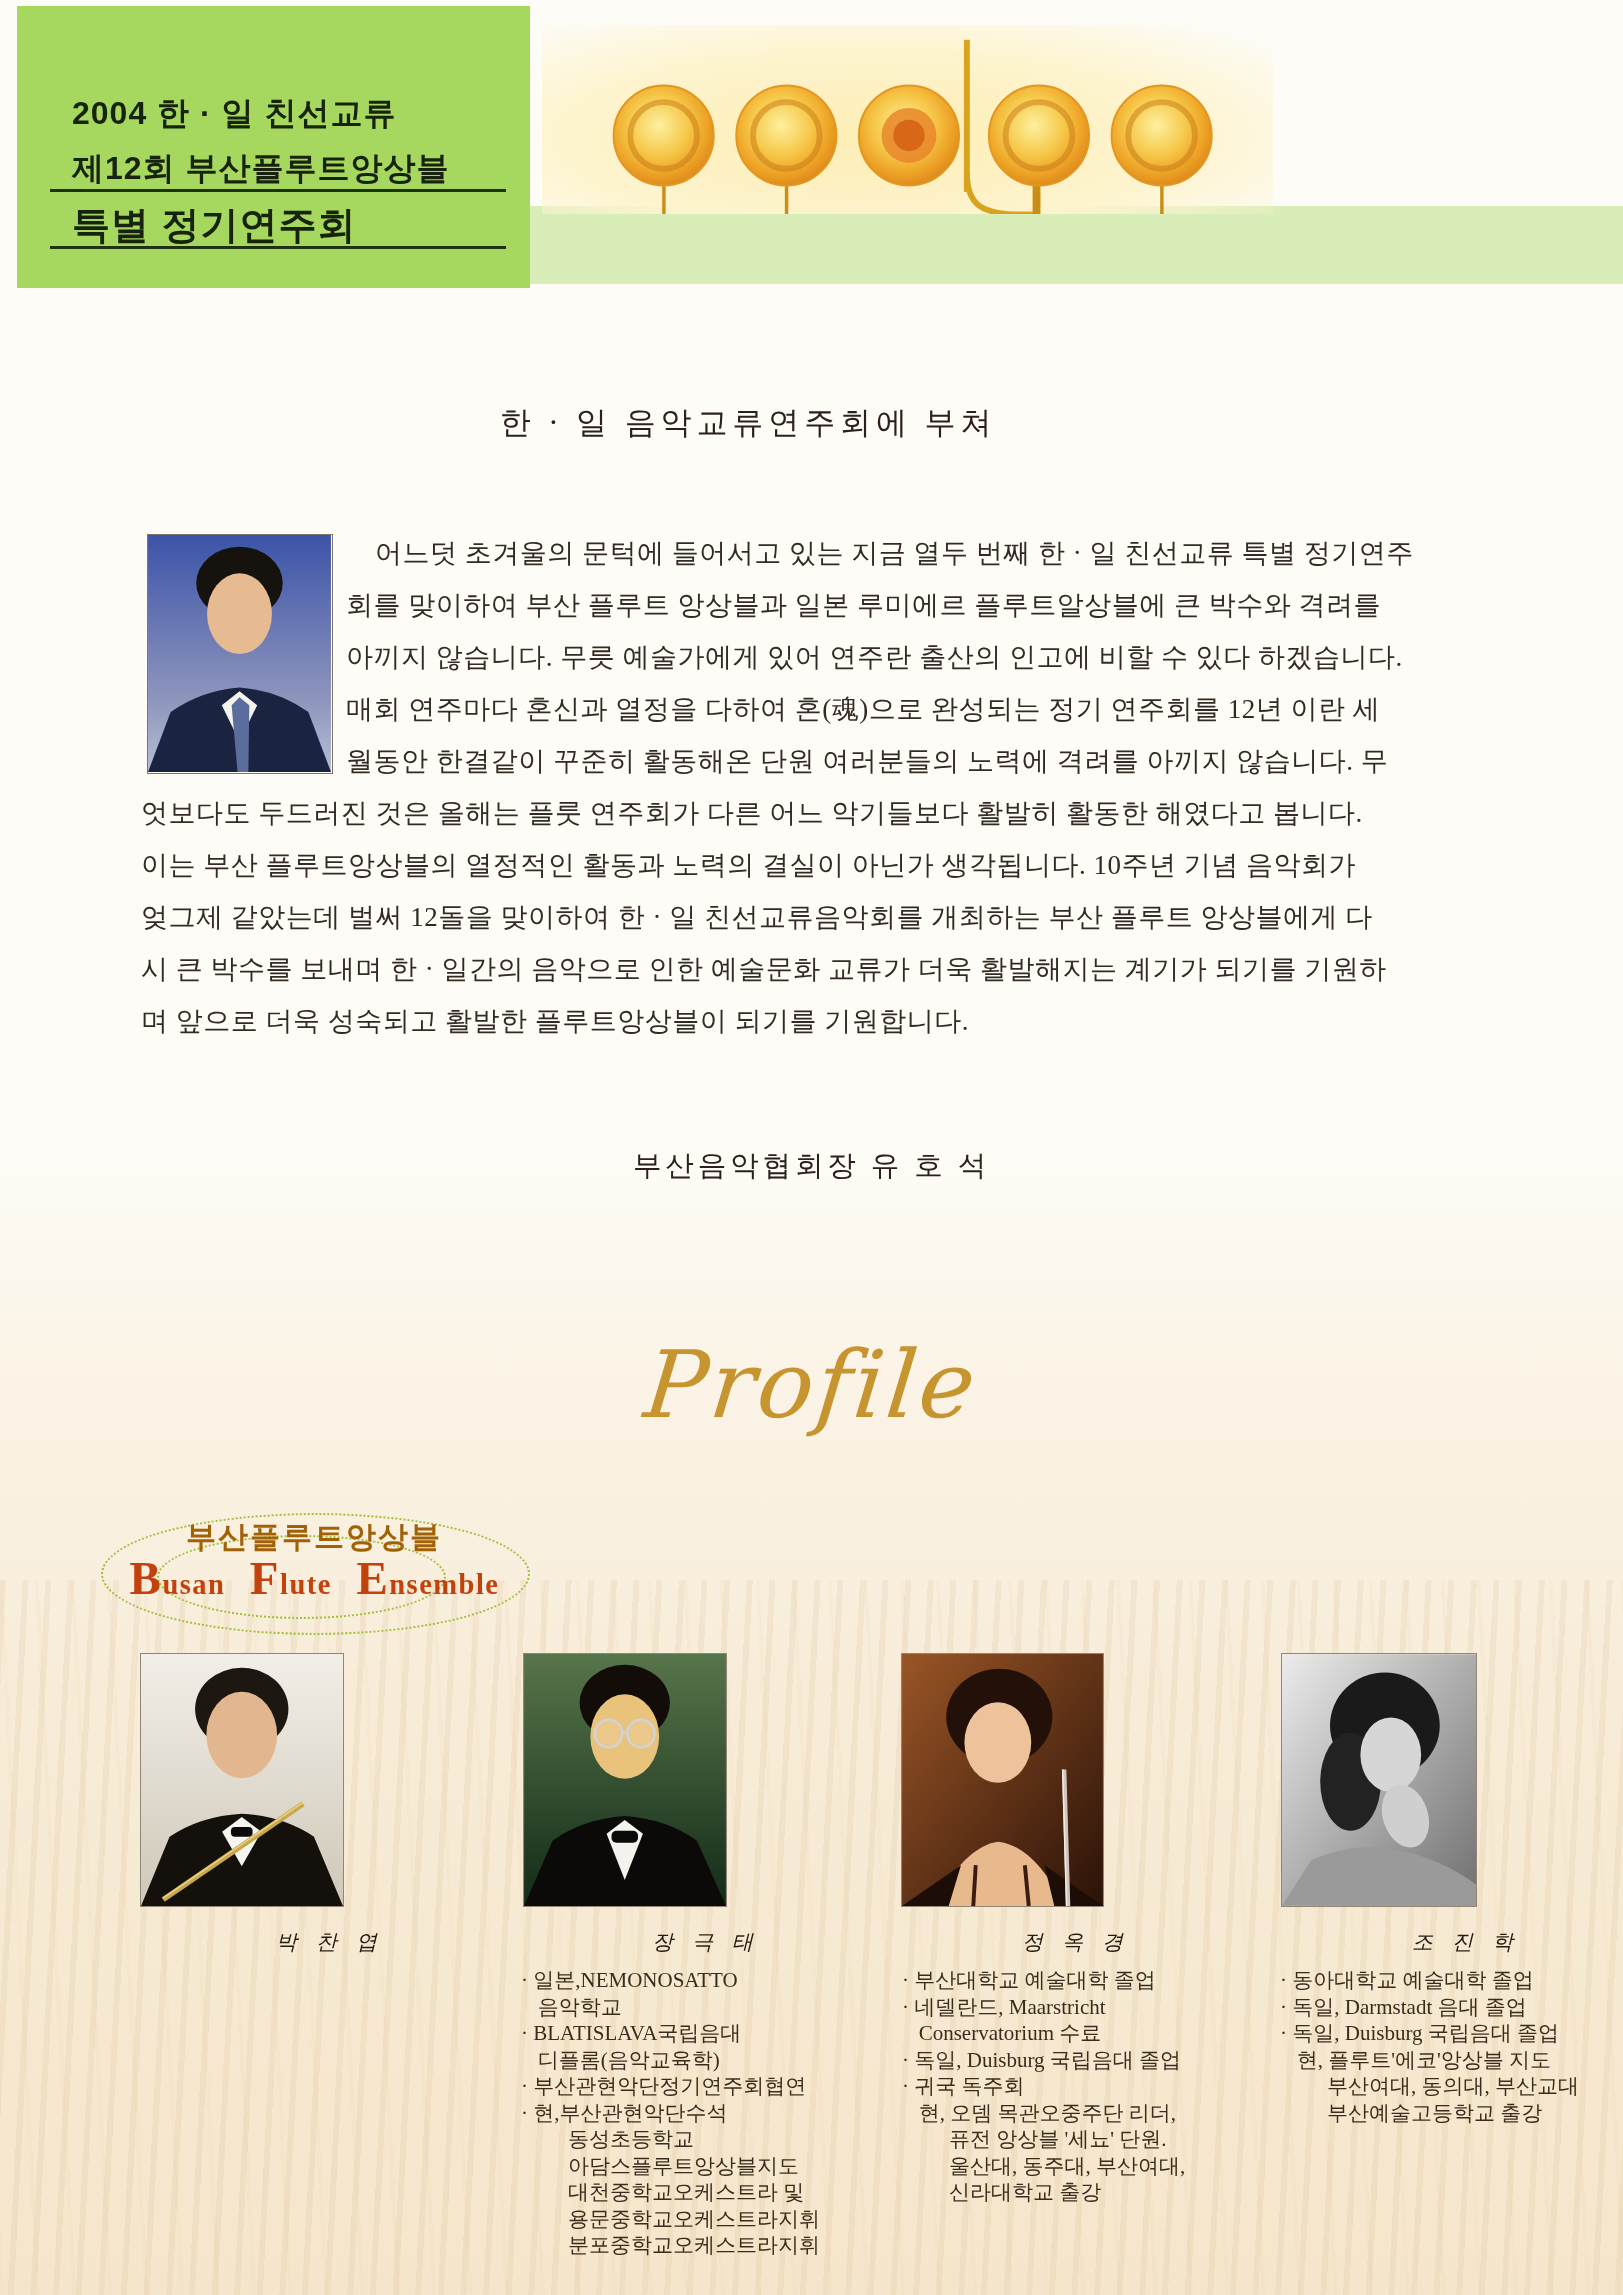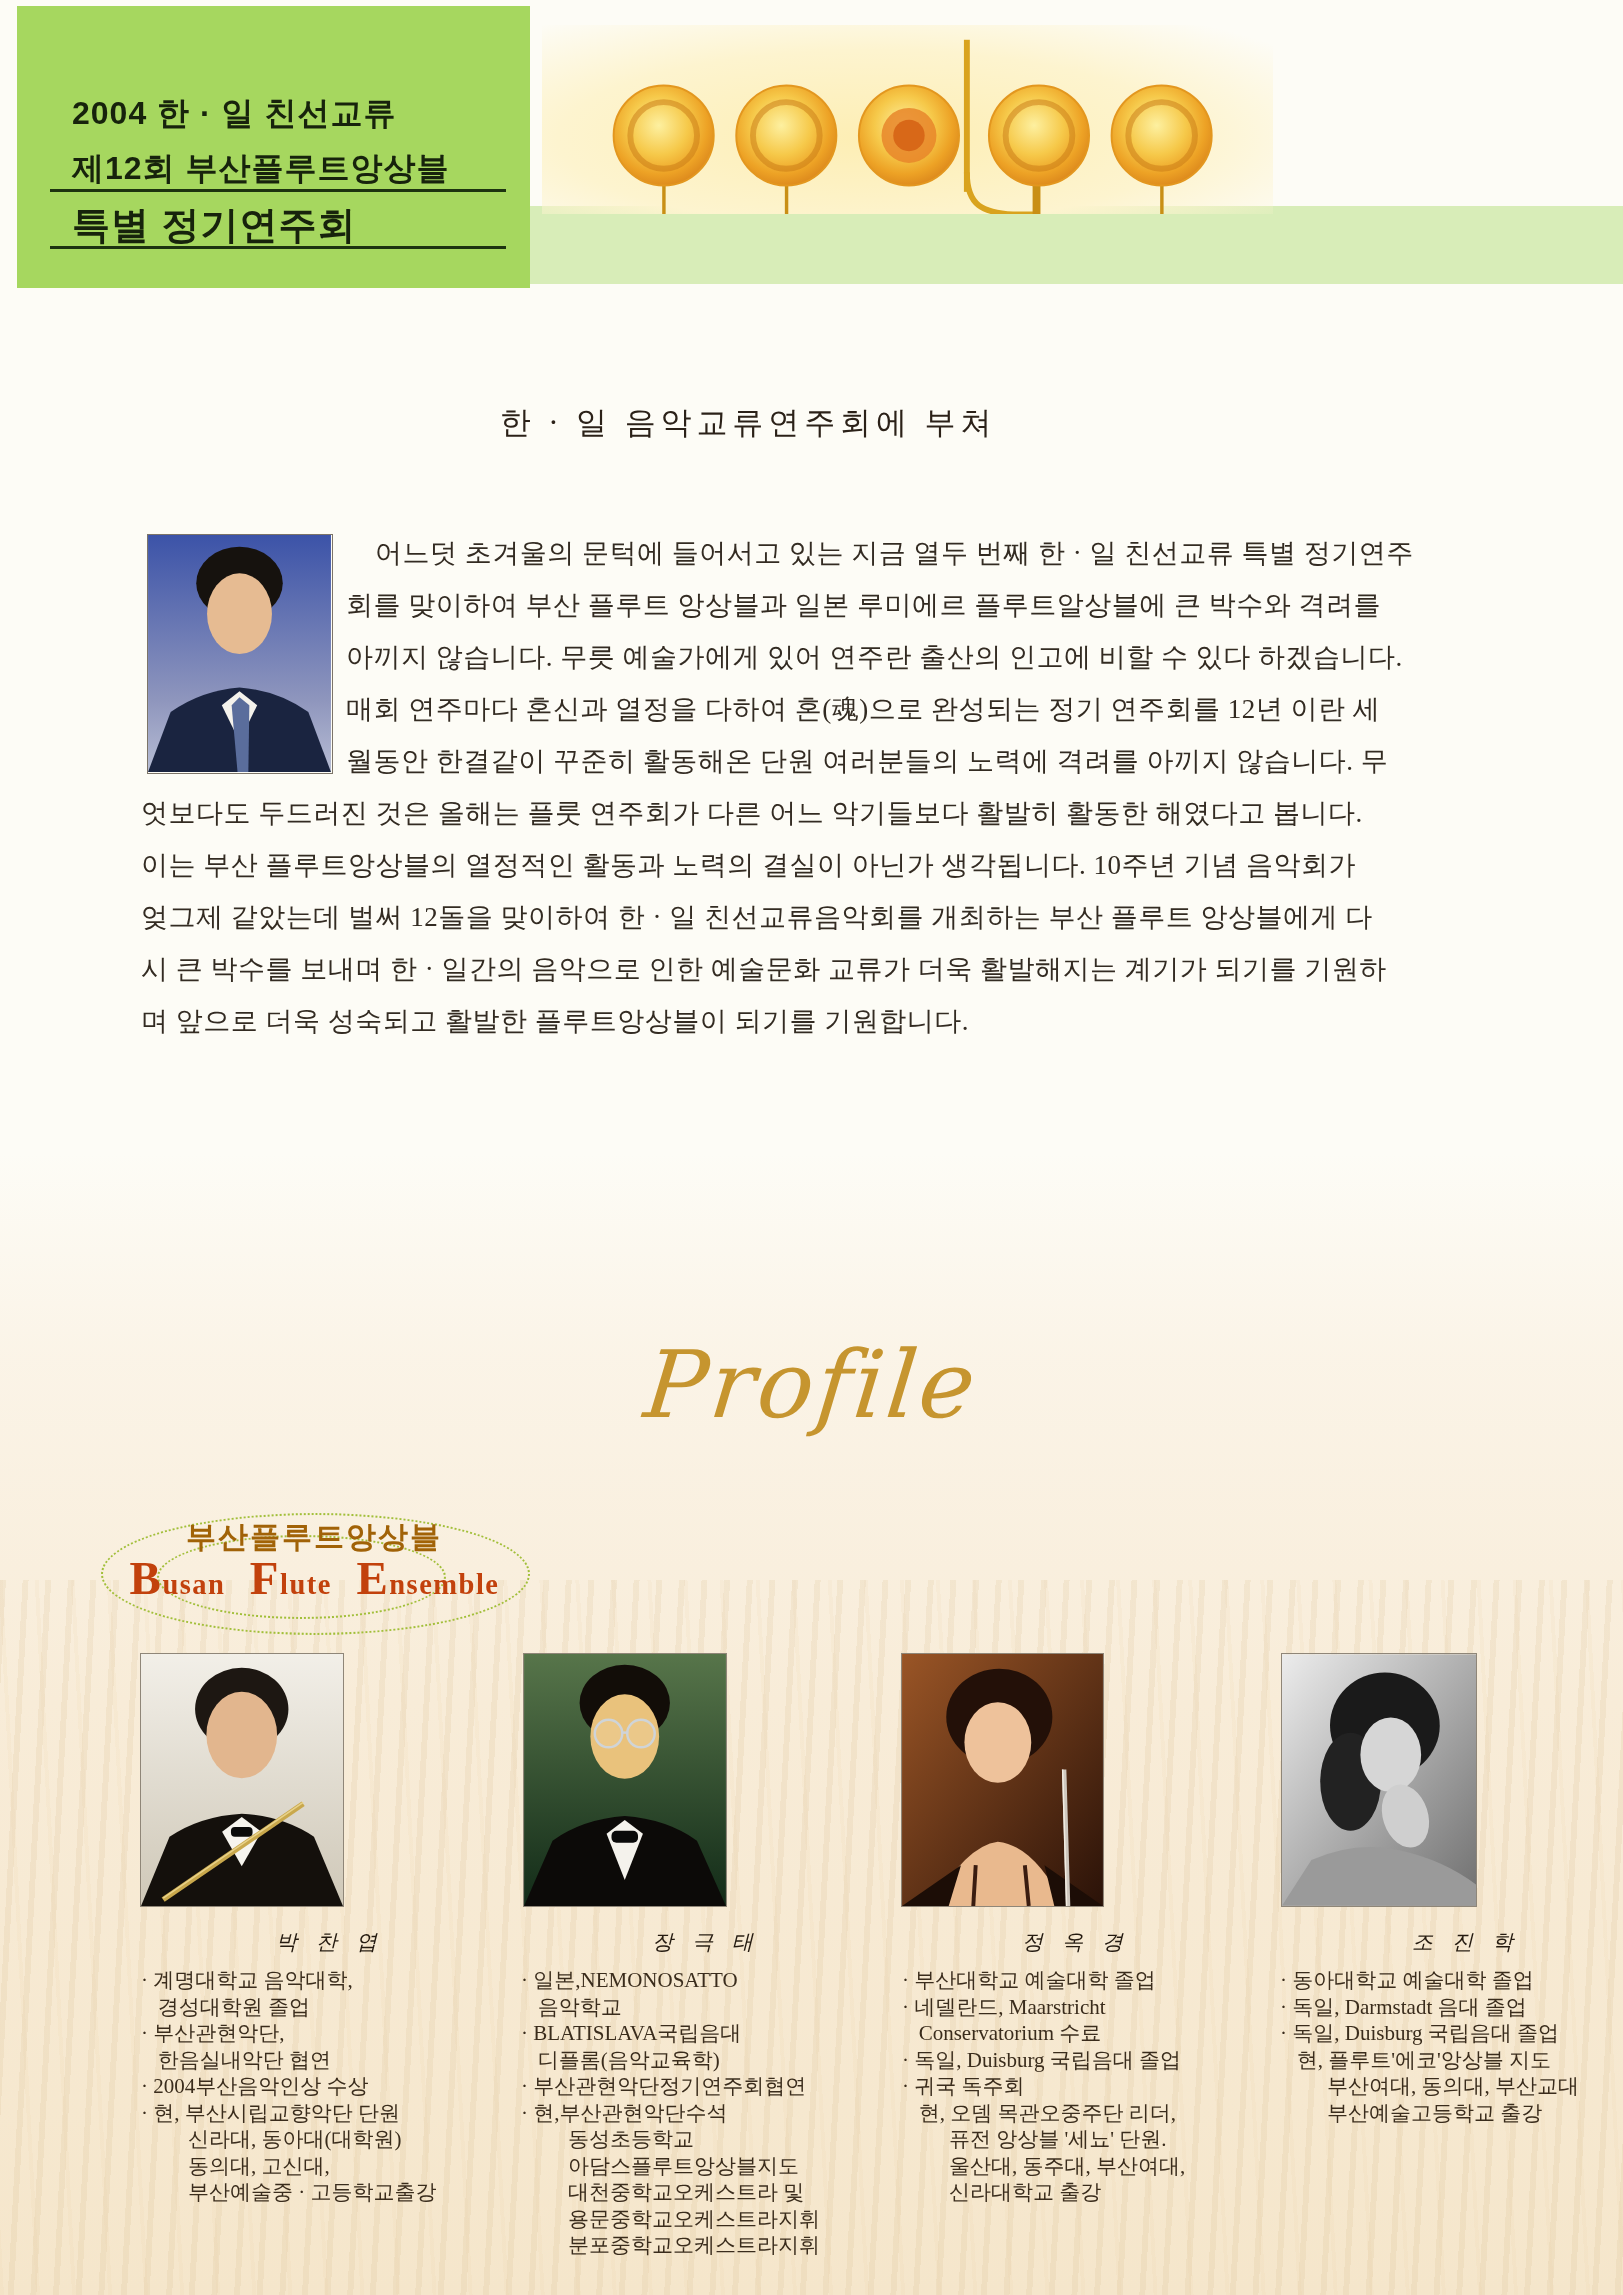--- a/index.html
+++ b/index.html
@@ -154,20 +154,21 @@
   <div class="body-line bl-i" style="top:587px;">회를 맞이하여 부산 플루트 앙상블과 일본 루미에르 플루트알상블에 큰 박수와 격려를</div>
   <div class="body-line bl-i" style="top:639px;">아끼지 않습니다.  무릇 예술가에게 있어 연주란 출산의 인고에 비할 수 있다 하겠습니다.</div>
   <div class="body-line bl-i" style="top:691px;">매회 연주마다 혼신과 열정을 다하여 혼(魂)으로 완성되는 정기 연주회를 12년 이란 세</div>
   <div class="body-line bl-i" style="top:743px;">월동안 한결같이 꾸준히 활동해온 단원 여러분들의 노력에 격려를 아끼지 않습니다.  무</div>
   <div class="body-line bl-f" style="top:795px;">엇보다도 두드러진 것은 올해는 플룻 연주회가 다른 어느 악기들보다 활발히 활동한 해였다고 봅니다.</div>
   <div class="body-line bl-f" style="top:847px;">이는 부산 플루트앙상블의 열정적인 활동과 노력의 결실이 아닌가 생각됩니다.  10주년 기념 음악회가</div>
   <div class="body-line bl-f" style="top:899px;">엊그제 같았는데 벌써 12돌을 맞이하여 한 · 일 친선교류음악회를 개최하는 부산 플루트 앙상블에게 다</div>
   <div class="body-line bl-f" style="top:951px;">시 큰 박수를 보내며 한 · 일간의 음악으로 인한 예술문화 교류가 더욱 활발해지는 계기가 되기를 기원하</div>
   <div class="body-line bl-f" style="top:1003px;">며 앞으로 더욱 성숙되고 활발한 플루트앙상블이 되기를 기원합니다.</div>
 
+  <div class="greet-sign">부산음악협회장 유 호 석</div>
 
   <div class="profile-script">Profile</div>
 
   <div class="dot-ellipse de-big"></div>
   <div class="dot-ellipse de-small"></div>
   <div class="ens-kr">부산플루트앙상블</div>
   <div class="ens-en">
     <span class="word">Busan</span>
     <span class="word">Flute</span>
     <span class="word">Ensemble</span>
@@ -245,31 +246,20 @@
       <ellipse cx="252" cy="330" rx="46" ry="66" fill="#cfcfcf" transform="rotate(-18 252 330)"></ellipse>
       <path d="M0,513 L60,420 Q150,380 240,400 Q330,420 396,470 L396,513 Z" fill="#9a9a9a"></path>
     </svg>
   </div>
 
   <div class="pname pn1">박 찬 엽</div>
   <div class="pname pn2">장 극 태</div>
   <div class="pname pn3">정 옥 경</div>
   <div class="pname pn4">조 진 학</div>
 
-  <div class="bio bio1">
-    <div>· 계명대학교 음악대학,</div>
-    <div class="bc">경성대학원 졸업</div>
-    <div>· 부산관현악단,</div>
-    <div class="bc">한음실내악단 협연</div>
-    <div>· 2004부산음악인상 수상</div>
-    <div>· 현, 부산시립교향악단 단원</div>
-    <div class="bd">신라대, 동아대(대학원)</div>
-    <div class="bd">동의대, 고신대,</div>
-    <div class="bd">부산예술중 · 고등학교출강</div>
-  </div>
 
   <div class="bio bio2">
     <div>· 일본,NEMONOSATTO</div>
     <div class="bc">음악학교</div>
     <div>· BLATISLAVA국립음대</div>
     <div class="bc">디플롬(음악교육학)</div>
     <div>· 부산관현악단정기연주회협연</div>
     <div>· 현,부산관현악단수석</div>
     <div class="bd">동성초등학교</div>
     <div class="bd">아담스플루트앙상블지도</div>

